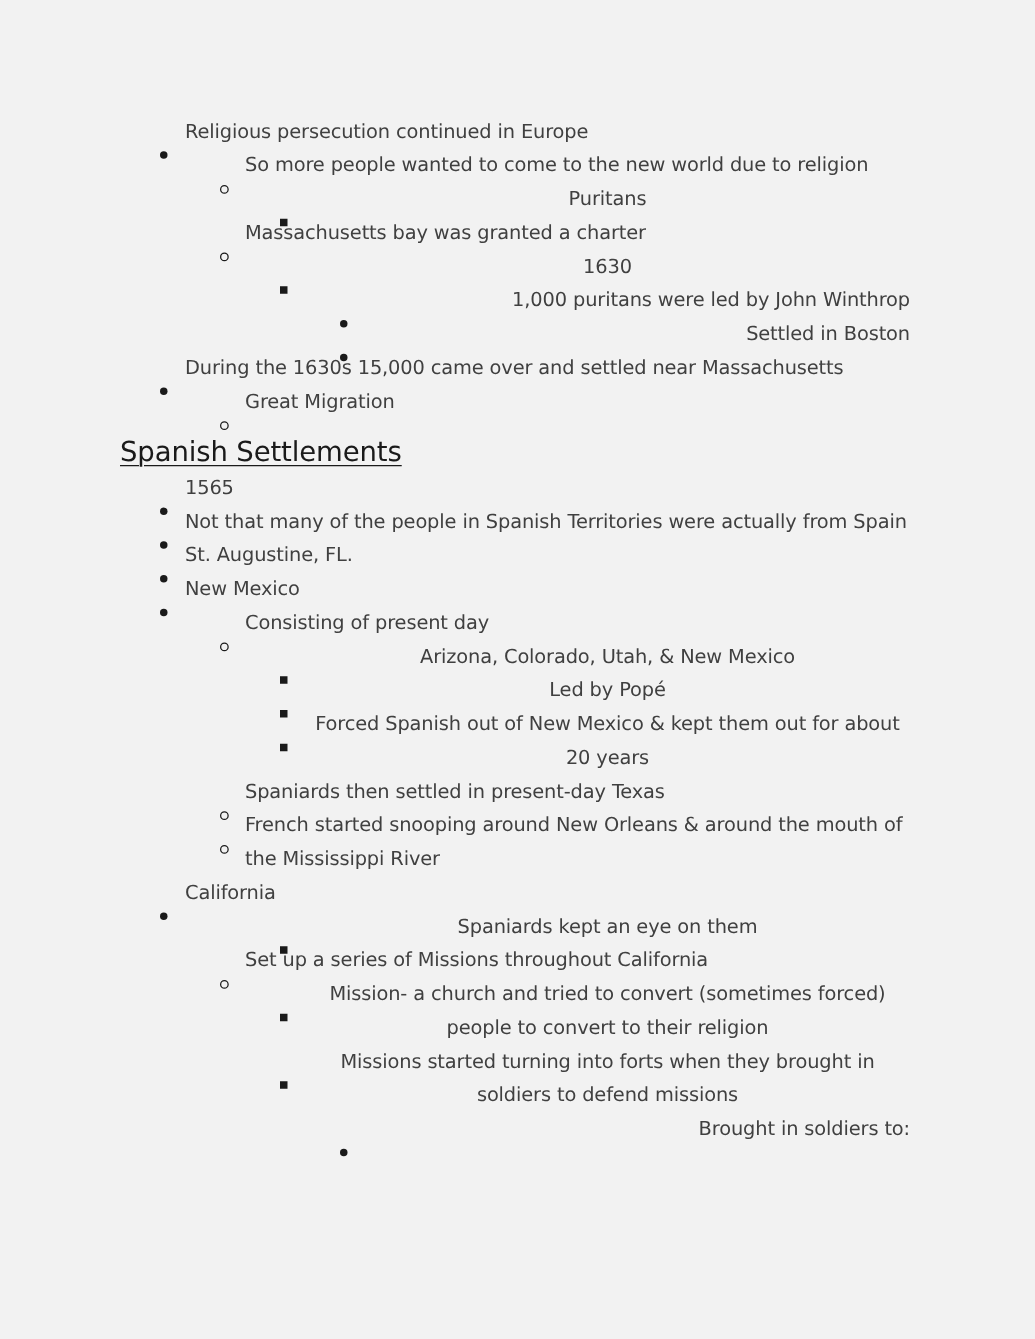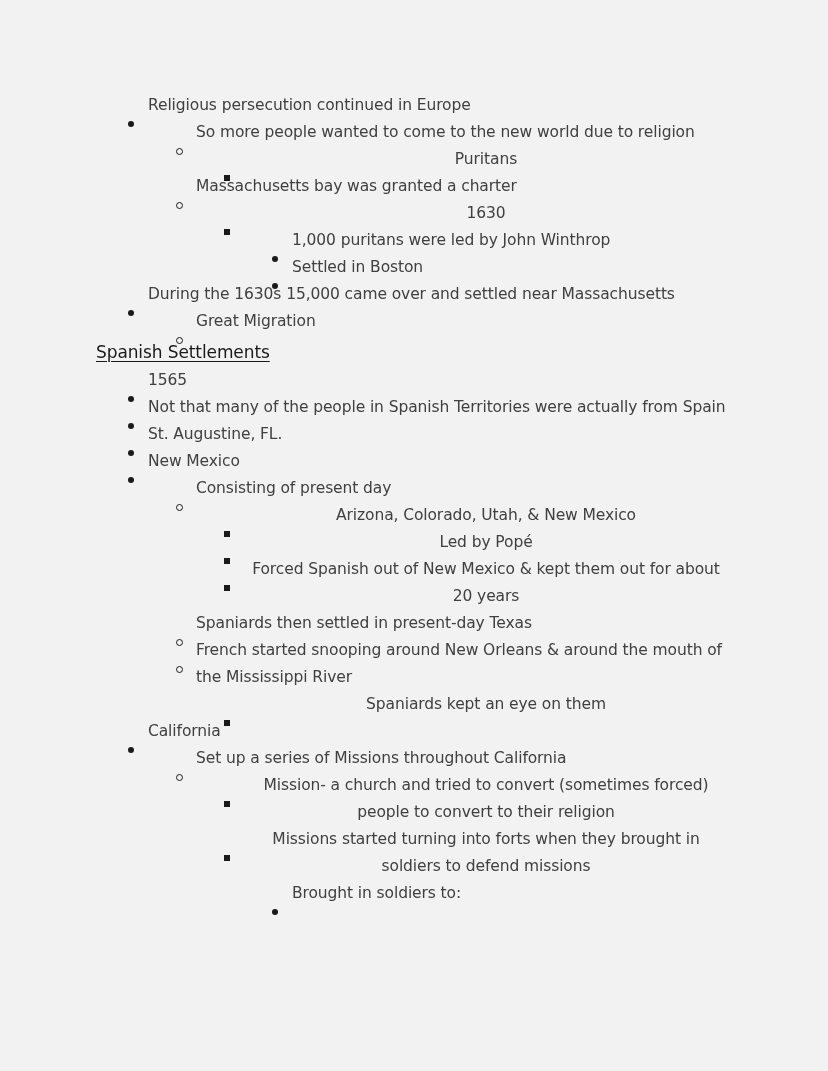--- a/index.html
+++ b/index.html
@@ -58,21 +58,21 @@
   
   .lvl1 { padding-left: 52px; }
   .lvl1 .marker { left: 32px; }
 
   .lvl2 { padding-left: 100px; }
   .lvl2 .marker { left: 80px; }
 
   .lvl3 { padding-left: 148px; text-align: center; }
   .lvl3 .marker { left: 128px; }
 
-  .lvl4 { padding-left: 196px; }
+  .lvl4 { padding-left: 196px; text-align: right; }
   .lvl4 .marker { left: 176px; }
 
   
   .m-disc,
   .m-circle,
   .m-square {
     display: inline-block;
     position: relative;
   }
   .m-disc::before {
@@ -101,28 +101,28 @@
     position: absolute;
     left: 0;
     top: 11px;
     width: 6px;
     height: 6px;
     background: #1a1a1a;
   }
 
   
   .section-heading {
-    font-size: 17px;
+    font-size: 22px;
     line-height: 27px;
     letter-spacing: -0.1px;
     text-decoration: underline;
     text-underline-offset: 3px;
     text-decoration-thickness: 1.2px;
     color: #1a1a1a;
-    margin: 4px 0 1px 0;
+    margin: 14px 0 1px 0;
     padding-left: 0;
     display: inline-block;
   }
   .heading-row {
     display: block;
   }
 </style>
 </head>
 <body>
 
@@ -198,27 +198,27 @@
         <span class="txt">Forced Spanish out of New Mexico &amp; kept them out for about 20 years</span>
       </div>
       <div class="item lvl2">
         <span class="marker"><span class="m-circle"></span></span>
         <span class="txt">Spaniards then settled in present-day Texas</span>
       </div>
       <div class="item lvl2">
         <span class="marker"><span class="m-circle"></span></span>
         <span class="txt">French started snooping around New Orleans &amp; around the mouth of the Mississippi River</span>
       </div>
+      <div class="item lvl1">
+        <span class="marker"><span class="m-disc"></span></span>
+        <span class="txt">California</span>
+      </div>
       <div class="item lvl3">
         <span class="marker"><span class="m-square"></span></span>
         <span class="txt">Spaniards kept an eye on them</span>
-      </div>
-      <div class="item lvl1">
-        <span class="marker"><span class="m-disc"></span></span>
-        <span class="txt">California</span>
       </div>
       <div class="item lvl2">
         <span class="marker"><span class="m-circle"></span></span>
         <span class="txt">Set up a series of Missions throughout California</span>
       </div>
       <div class="item lvl3">
         <span class="marker"><span class="m-square"></span></span>
         <span class="txt">Mission- a church and tried to convert (sometimes forced) people to convert to their religion</span>
       </div>
       <div class="item lvl3">

